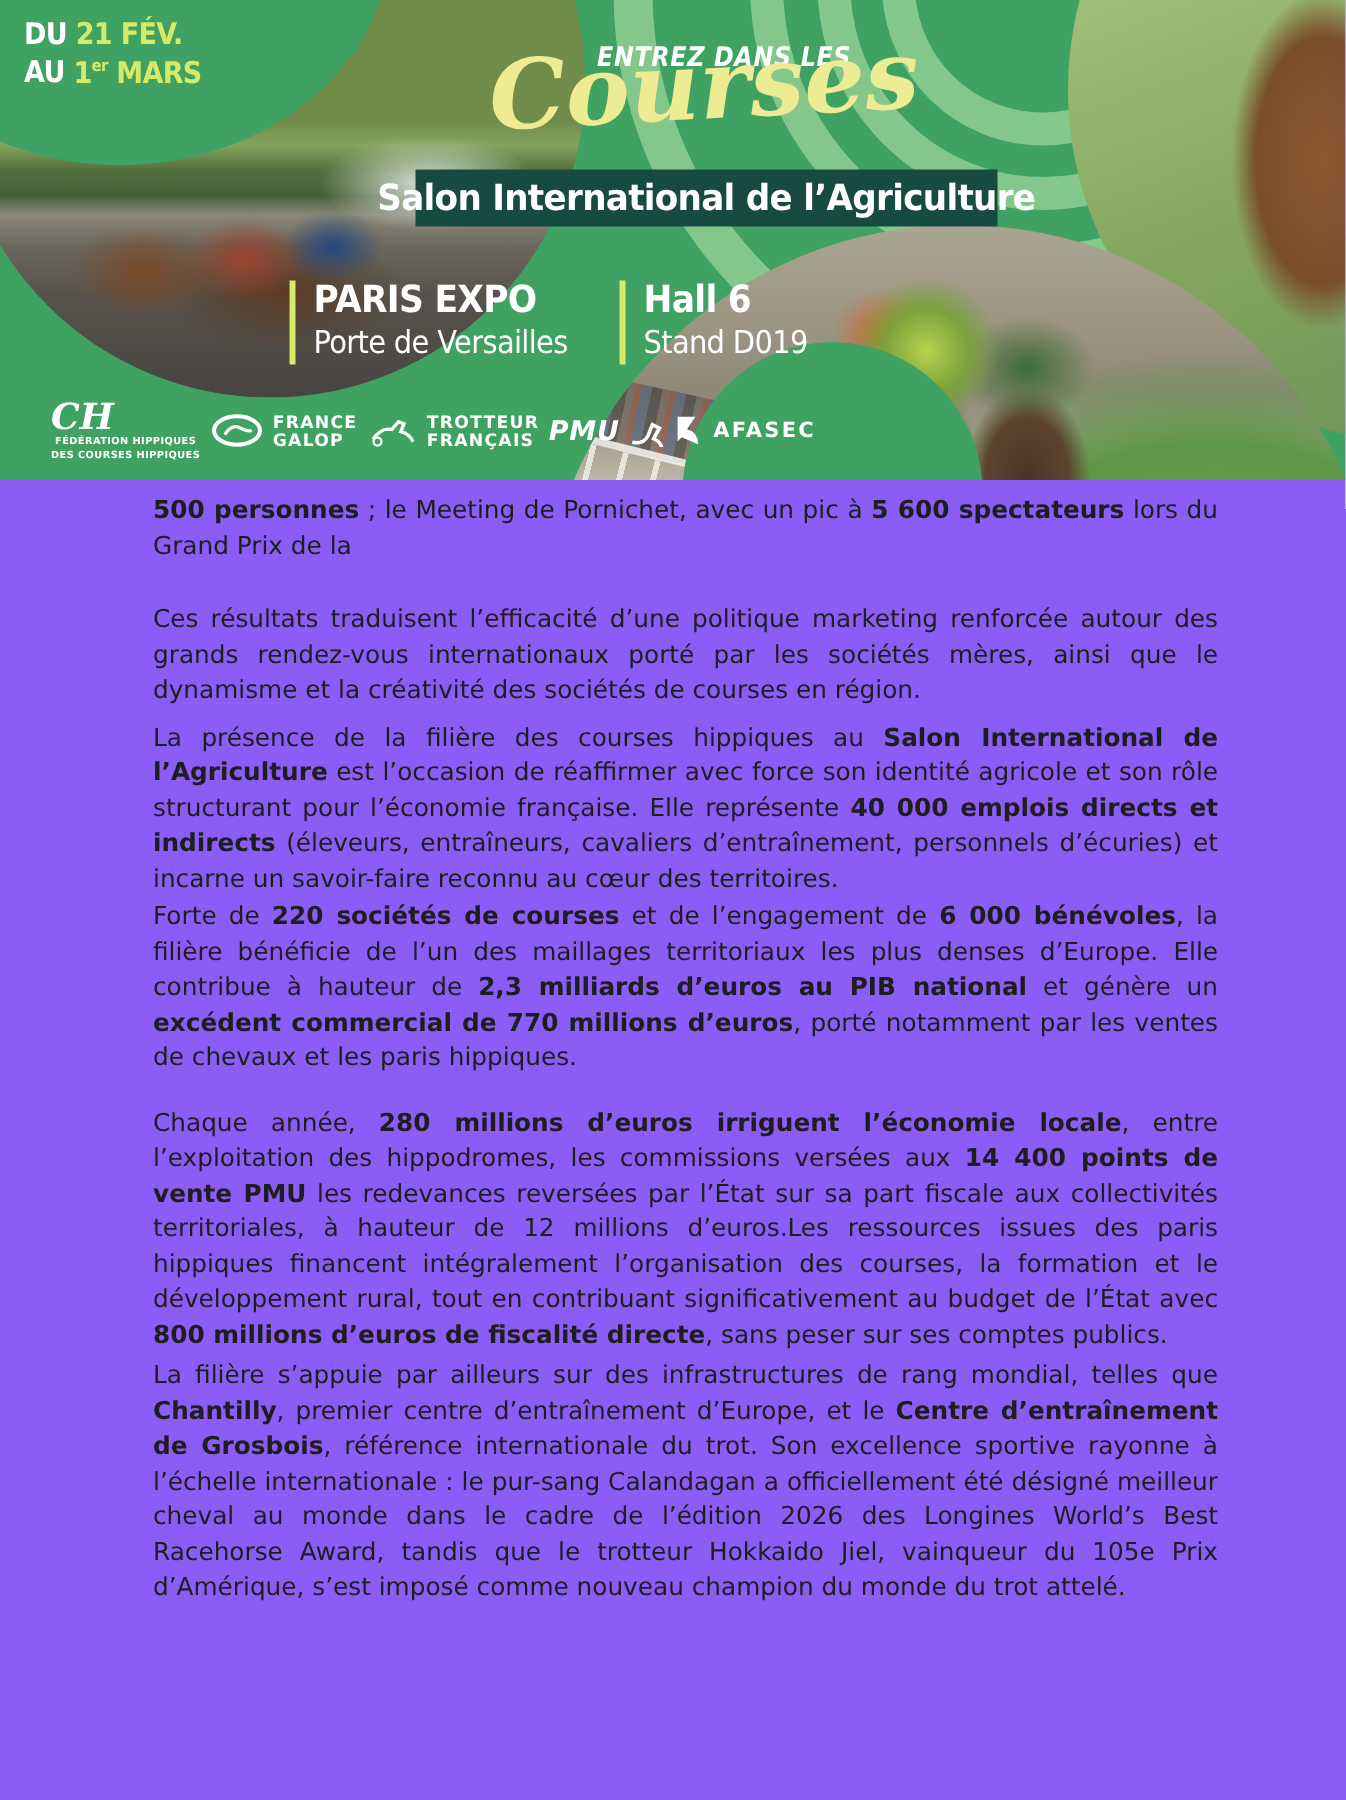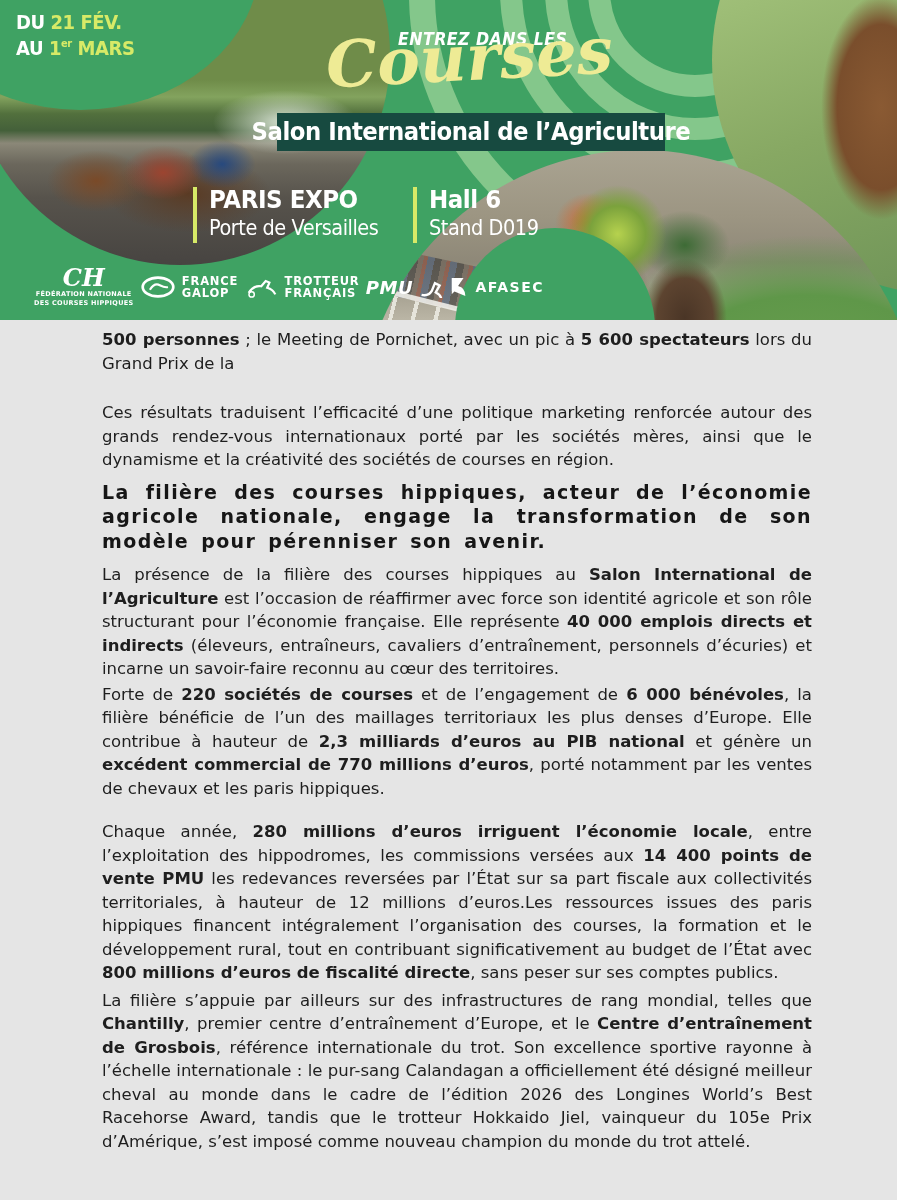--- a/index.html
+++ b/index.html
@@ -1,16 +1,16 @@
 <!DOCTYPE html>
 <html><head>
 <meta charset="utf-8">
 <style>
   html,body{margin:0;padding:0;background:#fff;}
-  .page{position:relative;width:897px;height:1200px;background:#e5e5e5;overflow:hidden;
+  .page{position:relative;width:897px;height:1200px;background:#8b5cf6;overflow:hidden;
         font-family:"DejaVu Sans","Liberation Sans",sans-serif;color:#1e1e1e;}
 
   
   .banner{position:absolute;left:0;top:0;width:897px;height:320px;background:#3fa263;overflow:hidden;}
 
   .arc{position:absolute;border-radius:50%;border:22px solid #84c78b;z-index:1;}
   .arc.a1{width:170px;height:170px;left:588px;top:-117px;}
   .arc.a2{width:256px;height:256px;left:545px;top:-160px;}
   .arc.a3{width:346px;height:346px;left:500px;top:-205px;}
   .arc.a4{width:520px;height:520px;left:409px;top:-292px;border-width:26px;}
@@ -70,21 +70,21 @@
   .venue{position:absolute;top:185px;z-index:6;display:flex;color:#fff;justify-content:flex-end;}
   .venue .bar{width:4px;height:56px;background:#d7ea67;margin-right:12px;margin-top:2px;}
   .venue .big{font-weight:bold;font-size:25px;line-height:30px;letter-spacing:-0.5px;transform:scaleX(0.92);transform-origin:left;white-space:nowrap;}
   .venue .small{font-size:21px;line-height:26px;letter-spacing:-0.5px;transform:scaleX(0.92);transform-origin:left;white-space:nowrap;}
   .venue.v1{left:193px;} .venue.v2{left:413px;}
 
   
   .logos{position:absolute;left:34px;top:262px;width:510px;height:50px;z-index:6;display:flex;align-items:center;justify-content:space-between;color:#fff;}
   .logo{display:flex;align-items:center;gap:6px;}
   .logo .stack{display:flex;flex-direction:column;line-height:1.05;}
-  .logo-fnch{flex-direction:column;gap:1px;align-items:center;}
+  .logo-fnch{flex-direction:column;gap:1px;align-items:flex-start;}
   .fnch-symbol{font-family:"DejaVu Serif","Liberation Serif",serif;font-style:italic;font-size:24px;line-height:22px;font-weight:bold;}
   .fnch-sub{font-size:6.5px;letter-spacing:0.3px;text-align:center;line-height:1.25;font-weight:bold;}
   .logo-fg .stack, .logo-tf .stack{font-weight:bold;font-size:11.5px;letter-spacing:0.8px;}
   .logo-pmu .pmu-text{font-weight:bold;font-style:italic;font-size:18px;letter-spacing:0.5px;}
   .logo-afasec .af-text{font-weight:bold;font-size:14px;letter-spacing:1.5px;}
   .logo svg{display:block;}
 
   
   .article{position:absolute;left:102px;top:320px;width:710px;}
   .article p{margin:0;text-align:justify;font-size:16.5px;line-height:23.5px;}
@@ -146,21 +146,21 @@
       <div>
         <div class="big">Hall 6</div>
         <div class="small">Stand D019</div>
       </div>
     </div>
 
     <div class="logos">
       <div class="logo logo-fnch">
         <div class="fnch-symbol">CH</div>
         <div class="fnch-sub">
-          <div>FÉDÉRATION NATIONALE</div>
+          <div>FÉDÉRATION HIPPIQUES</div>
           <div>DES COURSES HIPPIQUES</div>
         </div>
       </div>
       <div class="logo logo-fg">
         <span>
           <svg width="36" height="24" viewBox="0 0 40 26">
               <ellipse cx="20" cy="13" rx="17" ry="10.5" fill="none" stroke="#fff" stroke-width="3"></ellipse>
               <path d="M11 16 q5 -8 11 -5 t9 2" fill="none" stroke="#fff" stroke-width="2.4"></path>
             </svg>
         </span>
@@ -196,20 +196,19 @@
             </svg>
         </span>
         <span class="af-text">AFASEC</span>
       </div>
     </div>
   </header>
 
   <main class="article">
       <p class="first gap-after"><span class="bold">500 personnes</span><span> ; le Meeting de Pornichet, avec un pic à </span><span class="bold">5 600 spectateurs</span><span> lors du Grand Prix de la</span></p>
       <p class="mb8"><span>Ces résultats traduisent l’efficacité d’une politique marketing renforcée autour des grands rendez-vous internationaux porté par les sociétés mères, ainsi que le dynamisme et la créativité des sociétés de courses en région.</span></p>
-      <p class="heading "><span>La filière des courses hippiques, acteur de l’économie agricole nationale, engage la transformation de son modèle pour pérenniser son avenir.</span></p>
       <p class="mb2"><span>La présence de la filière des courses hippiques au </span><span class="bold">Salon International de l’Agriculture</span><span> est l’occasion de réaffirmer avec force son identité agricole et son rôle structurant pour l’économie française. Elle représente </span><span class="bold">40 000 emplois directs et indirects</span><span> (éleveurs, entraîneurs, cavaliers d’entraînement, personnels d’écuries) et incarne un savoir-faire reconnu au cœur des territoires.</span></p>
       <p class="mb20"><span>Forte de </span><span class="bold">220 sociétés de courses</span><span> et de l’engagement de </span><span class="bold">6 000 bénévoles</span><span>, la filière bénéficie de l’un des maillages territoriaux les plus denses d’Europe. Elle contribue à hauteur de </span><span class="bold">2,3 milliards d’euros au PIB national</span><span> et génère un </span><span class="bold">excédent commercial de 770 millions d’euros</span><span>, porté notamment par les ventes de chevaux et les paris hippiques.</span></p>
       <p class="mb4"><span>Chaque année, </span><span class="bold">280 millions d’euros irriguent l’économie locale</span><span>, entre l’exploitation des hippodromes, les commissions versées aux </span><span class="bold">14 400 points de vente PMU</span><span> les redevances reversées par l’État sur sa part fiscale aux collectivités territoriales, à hauteur de 12 millions d’euros.Les ressources issues des paris hippiques financent intégralement l’organisation des courses, la formation et le développement rural, tout en contribuant significativement au budget de l’État avec </span><span class="bold">800 millions d’euros de fiscalité directe</span><span>, sans peser sur ses comptes publics.</span></p>
       <p class=""><span>La filière s’appuie par ailleurs sur des infrastructures de rang mondial, telles que </span><span class="bold">Chantilly</span><span>, premier centre d’entraînement d’Europe, et le </span><span class="bold">Centre d’entraînement de Grosbois</span><span>, référence internationale du trot. Son excellence sportive rayonne à l’échelle internationale : le pur-sang Calandagan a officiellement été désigné meilleur cheval au monde dans le cadre de l’édition 2026 des Longines World’s Best Racehorse Award, tandis que le trotteur Hokkaido Jiel, vainqueur du 105e Prix d’Amérique, s’est imposé comme nouveau champion du monde du trot attelé.</span></p>
     </main>
 
 </div>
 
 </body></html>

